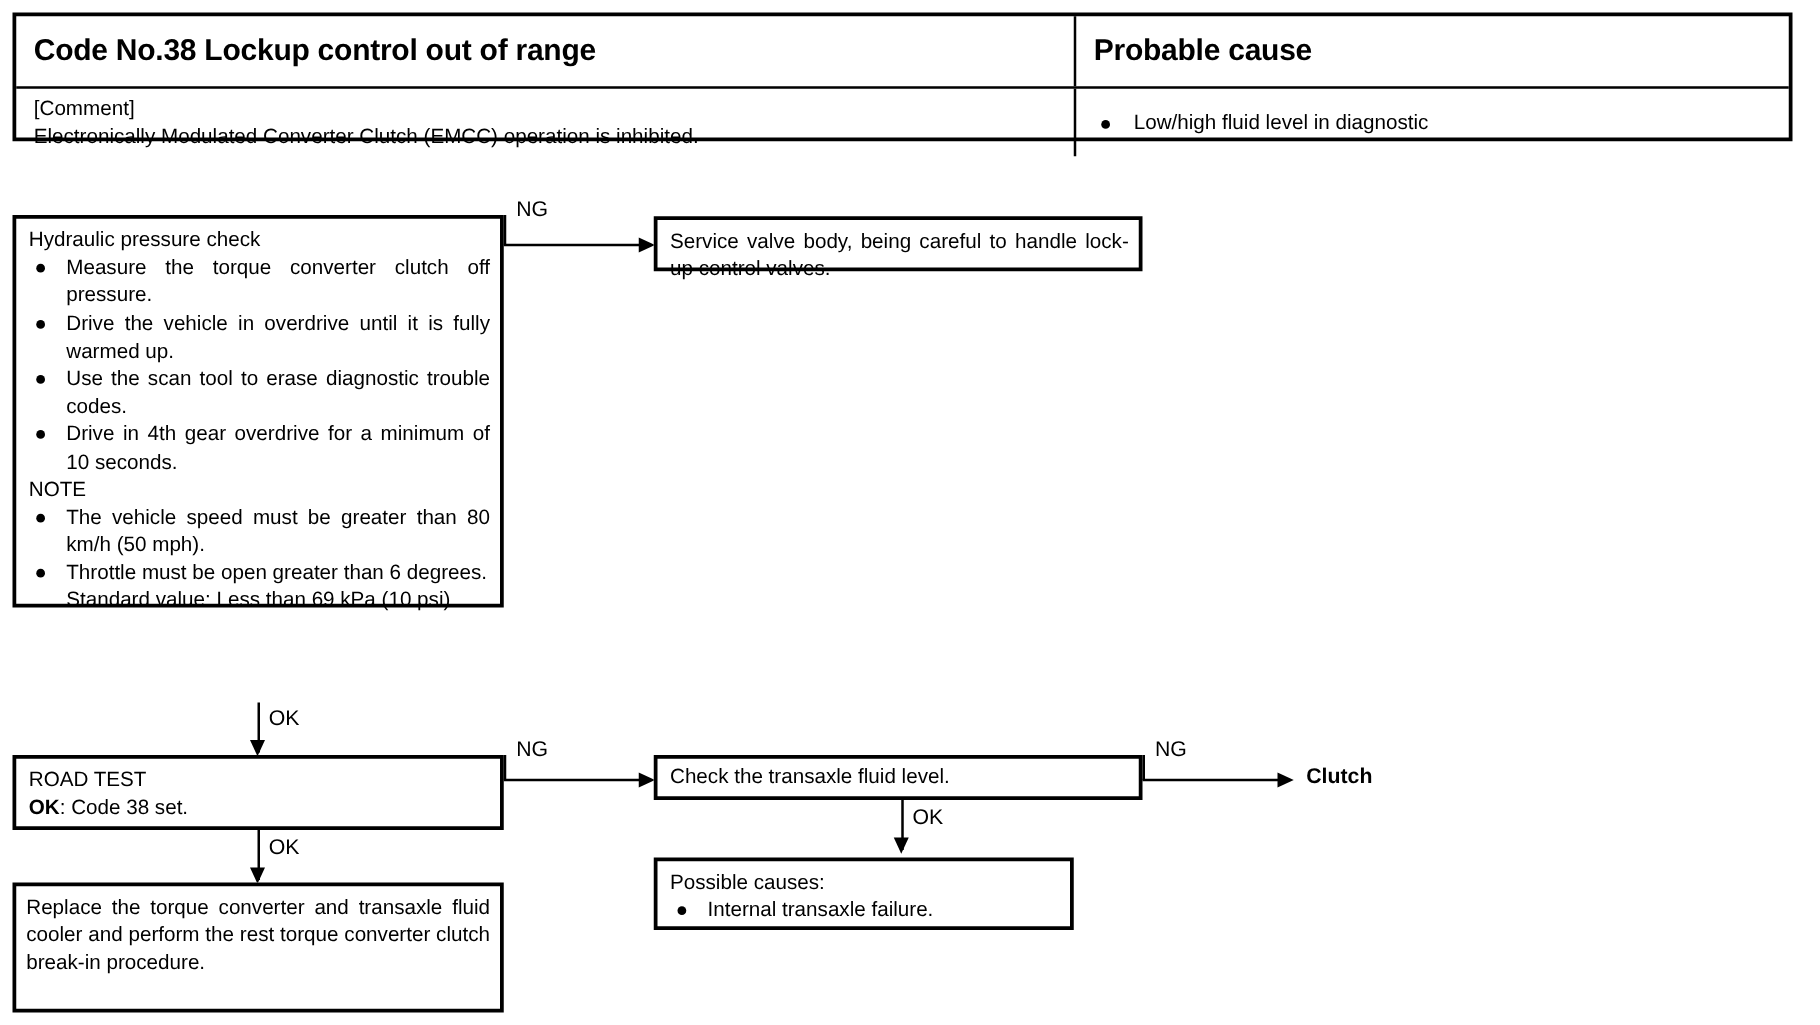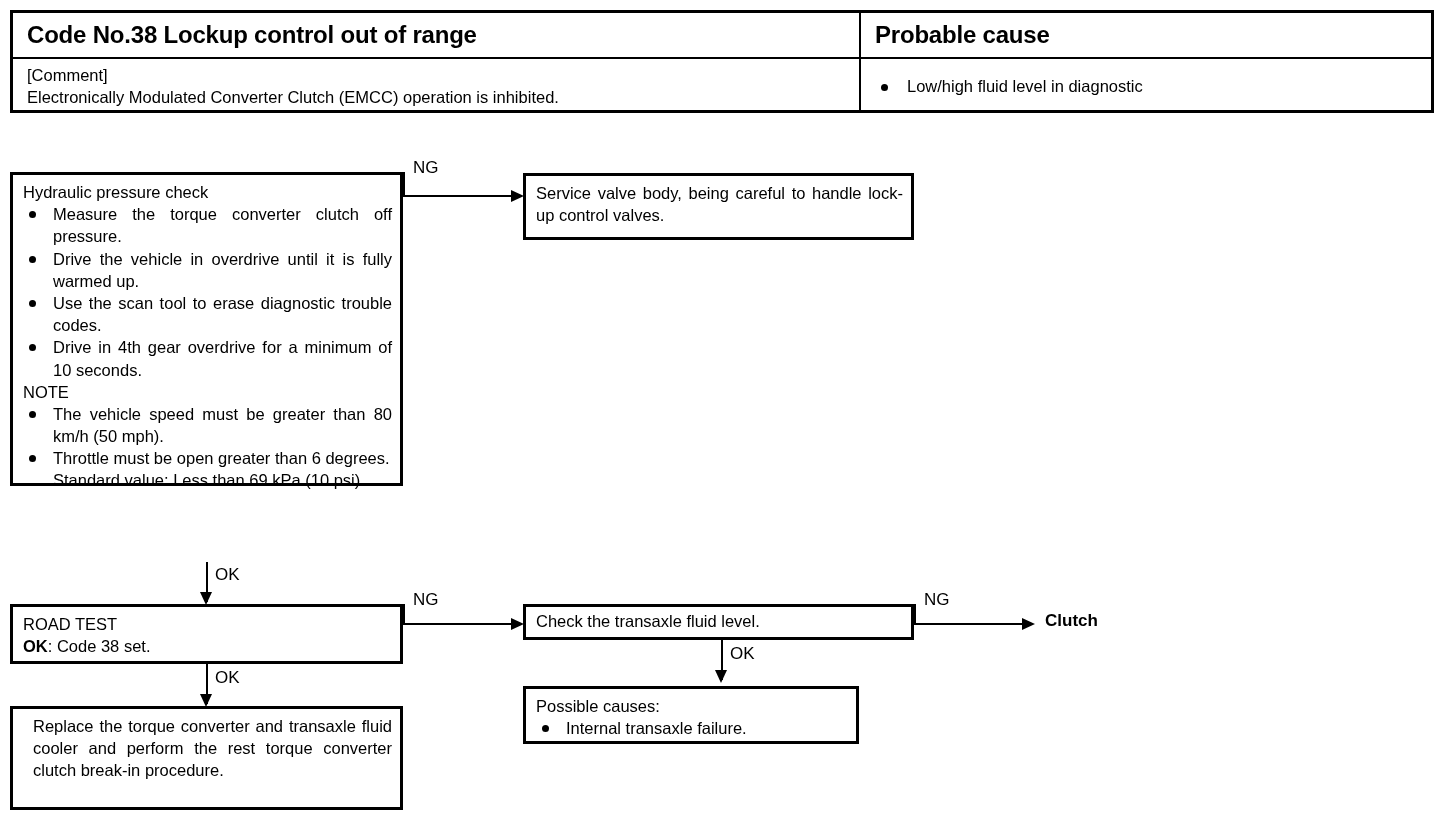--- a/index.html
+++ b/index.html
@@ -24,21 +24,21 @@
     width: 1424px;
     height: 103px;
     border: 3px solid #000;
     box-sizing: border-box;
   }
   .hdr-row {
     display: flex;
     width: 100%;
     box-sizing: border-box;
   }
-  .hdr-row-top { height: 44px; }
+  .hdr-row-top { height: 56px; }
   .hdr-row-bot { height: 56px; border-top: 2px solid #000; }
   .hdr-cell-left {
     width: 848px;
     box-sizing: border-box;
     border-right: 2px solid #000;
     padding: 0 0 0 14px;
     display: flex;
     flex-direction: column;
     justify-content: center;
   }
@@ -213,21 +213,21 @@
     </ul>
     <div class="ftext-j noind">Standard value: Less than 69 kPa (10 psi)</div>
   </div>
 </div>
 
 <div class="vline" style="left:403px; top:172px; height:24px;"></div>
 <div class="hline" style="left:403px; top:195px; width:110px;"></div>
 <div class="arrow-r" style="left:511px; top:190px;"></div>
 <div class="edge-label" style="left:413px; top:159px;">NG</div>
 
-<div class="fbox" style="left:523px; top:173px; width:391px; height:67px;">
+<div class="fbox" style="left:523px; top:173px; width:391px; height:44px;">
   <div class="fbox-inner">
     <div class="ftext-j just">Service valve body, being careful to handle lock-up control valves.</div>
   </div>
 </div>
 
 <div class="vline" style="left:206px; top:562px; height:40px;"></div>
 <div class="arrow-d" style="left:200px; top:592px;"></div>
 <div class="edge-label" style="left:215px; top:566px;">OK</div>
 
 <div class="fbox" style="left:10px; top:604px; width:393px; height:60px;">
@@ -265,16 +265,16 @@
       <li>Internal transaxle failure.</li>
     </ul>
   </div>
 </div>
 
 <div class="vline" style="left:206px; top:664px; height:40px;"></div>
 <div class="arrow-d" style="left:200px; top:694px;"></div>
 <div class="edge-label" style="left:215px; top:669px;">OK</div>
 
 <div class="fbox" style="left:10px; top:706px; width:393px; height:104px;">
-  <div class="fbox-inner" style="padding-left:20px;">
+  <div class="fbox-inner" style="padding-left:8px;">
     <div class="ftext-j just">Replace the torque converter and transaxle fluid cooler and perform the rest torque converter clutch break-in procedure.</div>
   </div>
 </div>
 
 </body></html>

